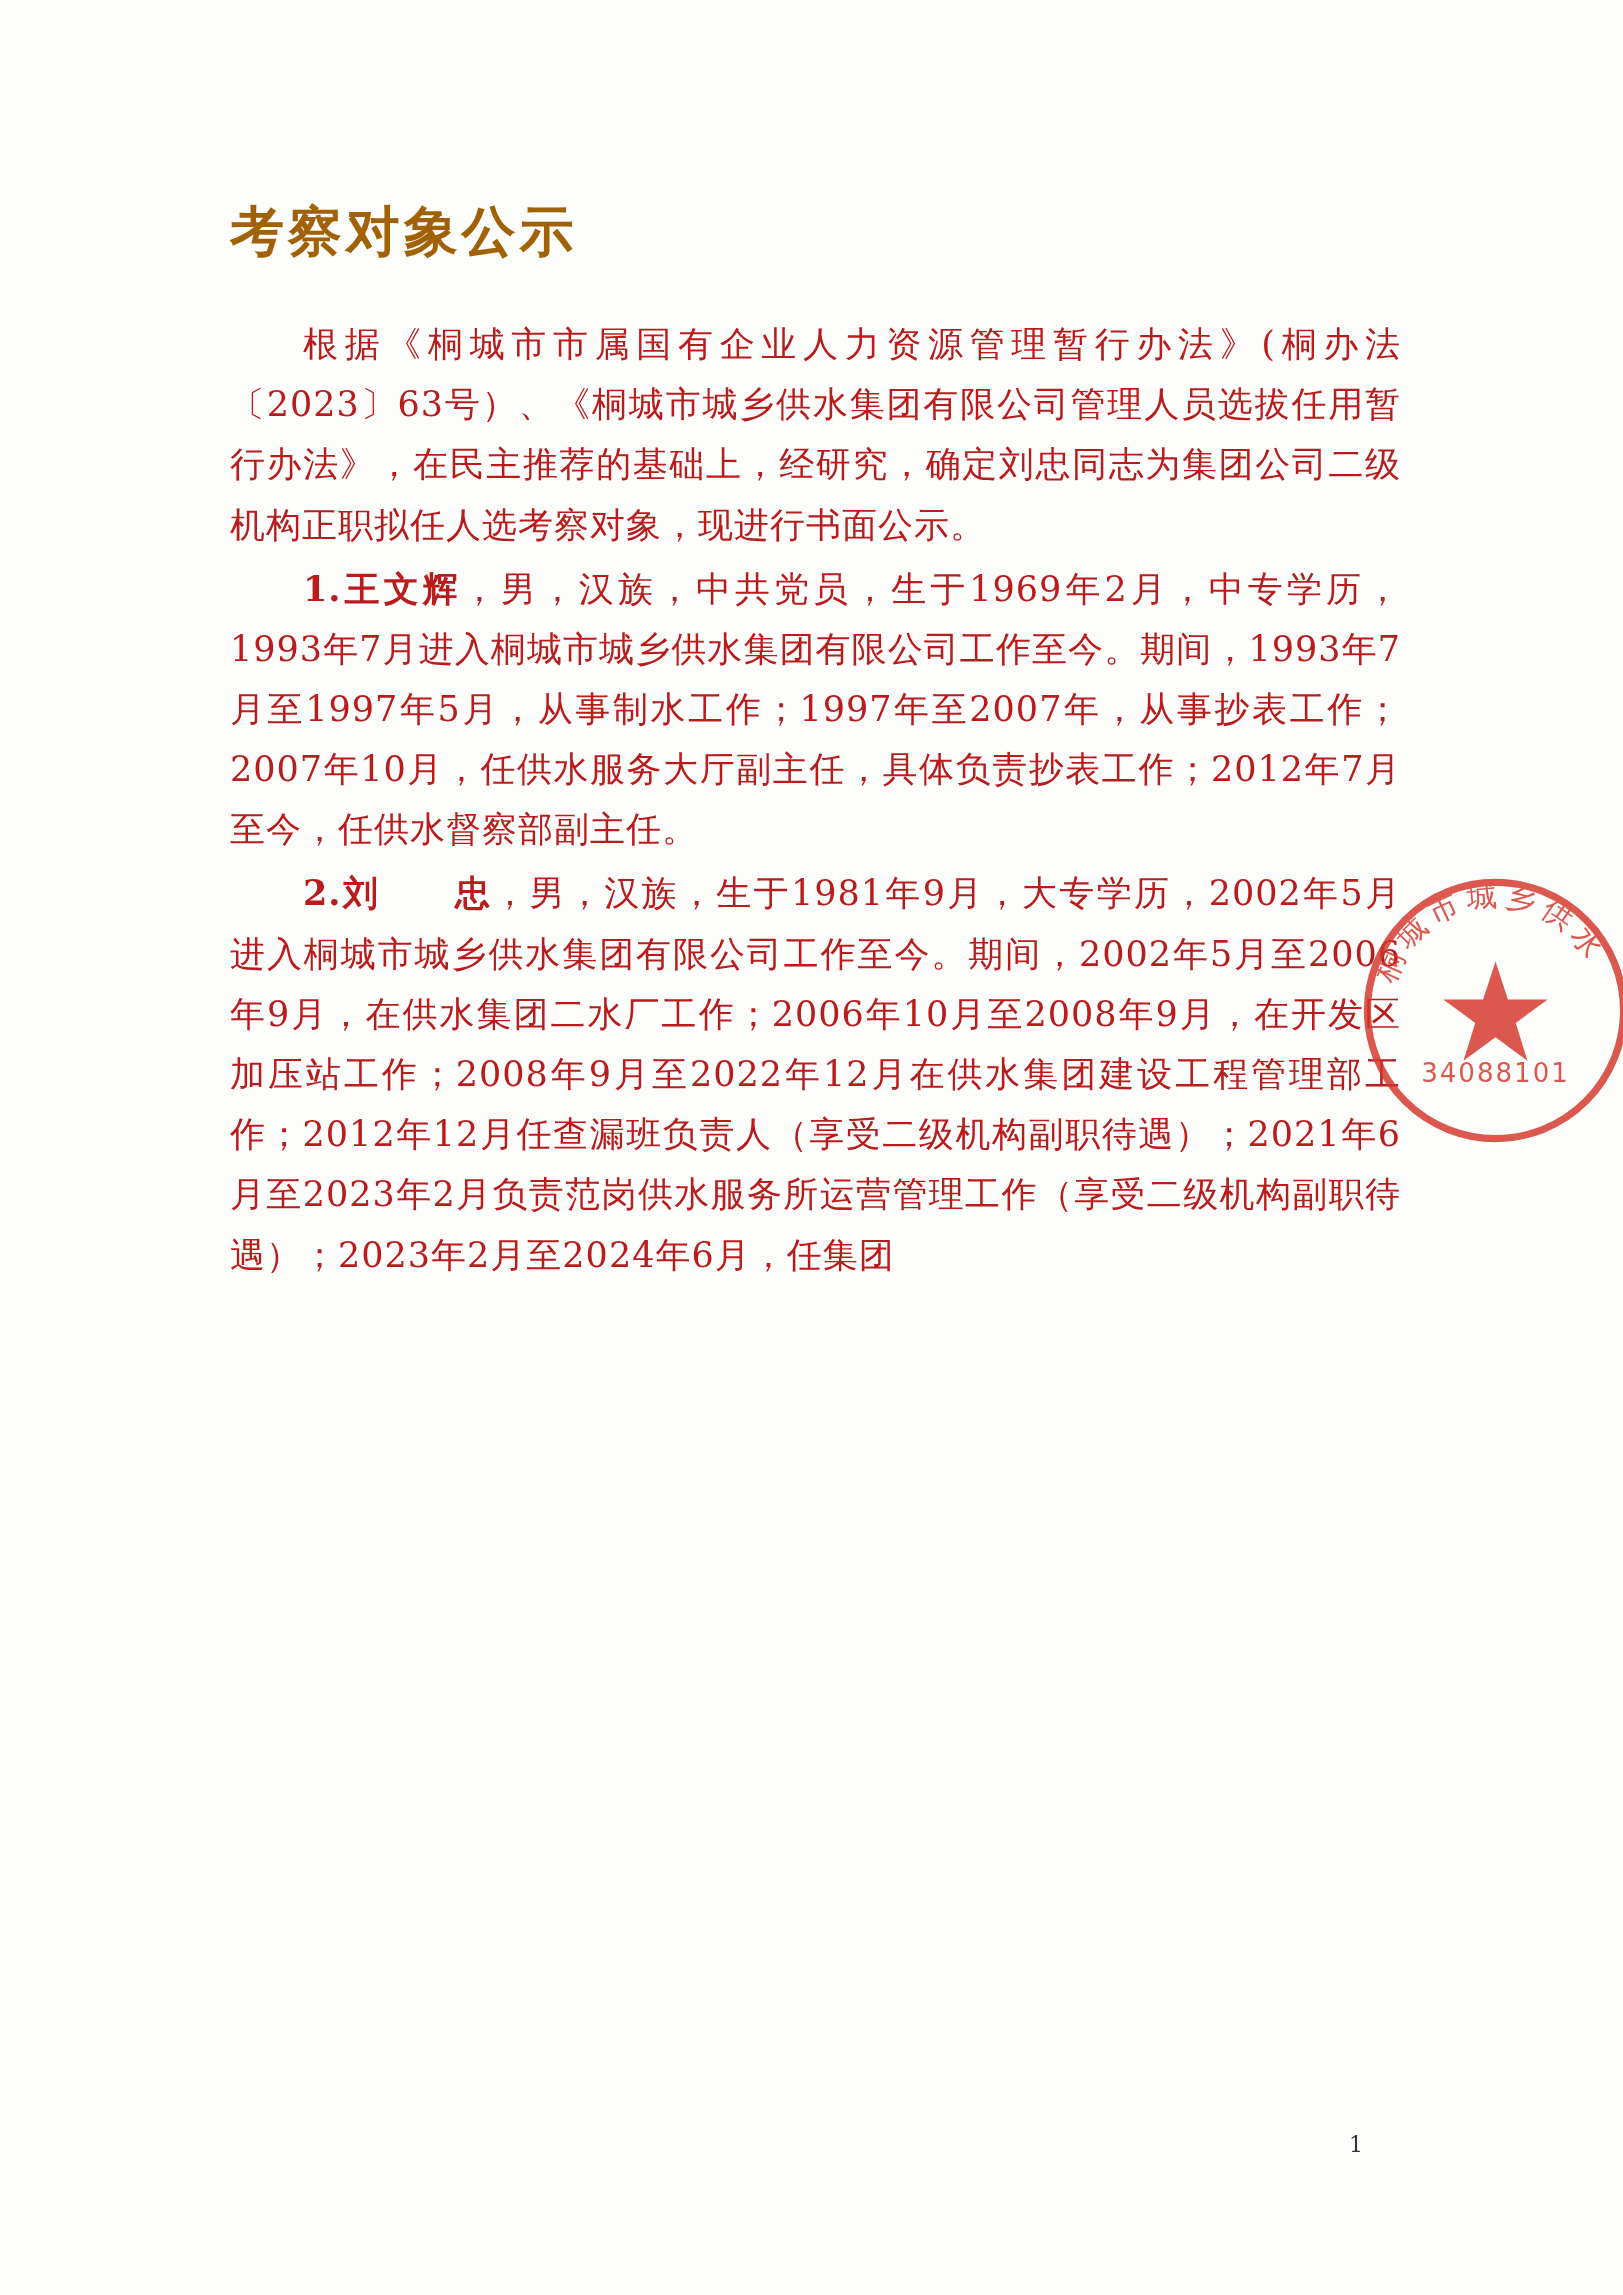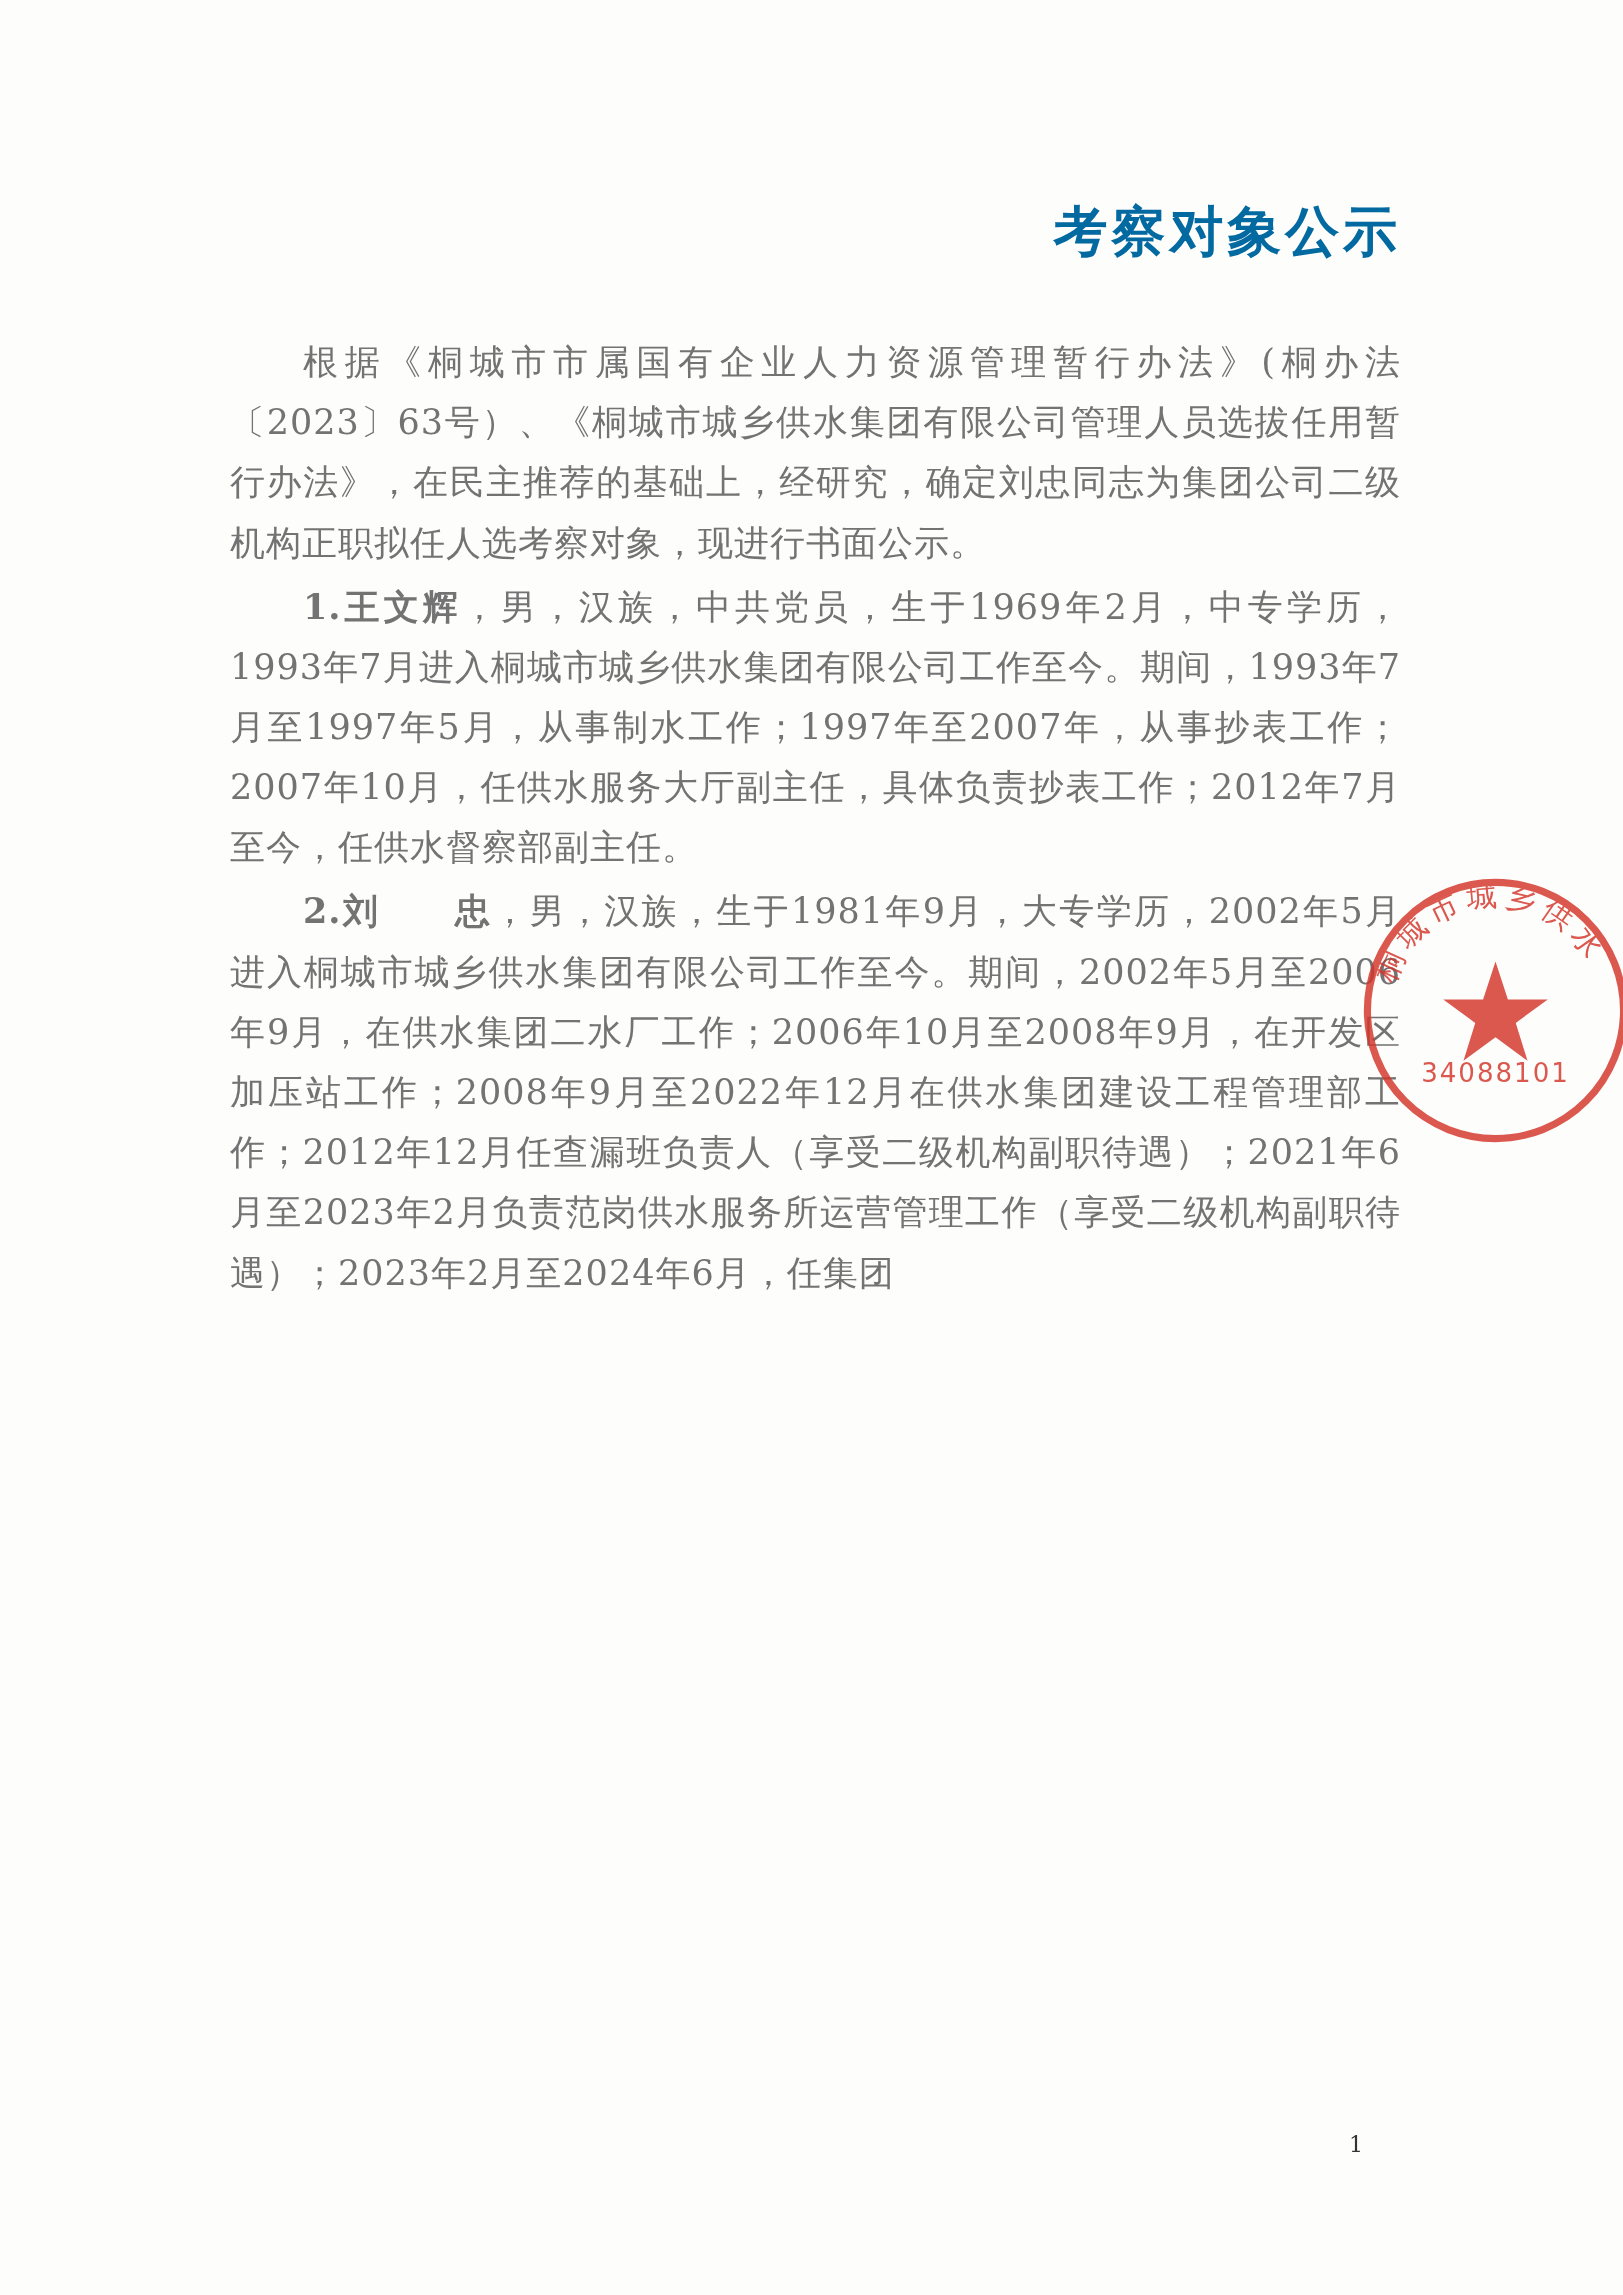--- a/index.html
+++ b/index.html
@@ -24,33 +24,33 @@
     position: absolute;
     left: 230px;
     top: 196px;
     width: 1171px;
   }
   .doc-title {
     font-family: "DejaVu Serif", "Liberation Serif", serif;
     font-weight: 700;
     font-size: 54px;
     letter-spacing: 3.9px;
-    text-align: right;
-    margin: 0 0 63px 0;
-    color: #0369a1;
+    text-align: left;
+    margin: 0 0 45px 0;
+    color: #a16207;
   }
   .para {
     font-size: 35px;
     line-height: 1.72;
     text-align: justify;
     text-justify: inter-ideograph;
     margin: 0 0 3.9px 0;
     text-indent: 73px;
     letter-spacing: 1px;
-    color: #737373;
+    color: #b91c1c;
     font-family: "DejaVu Serif", "Liberation Serif", serif;
   }
   .para.item {
     text-indent: 73px;
   }
   .item-num {
     font-weight: 700;
   }
   .item-name {
     font-weight: 700;

